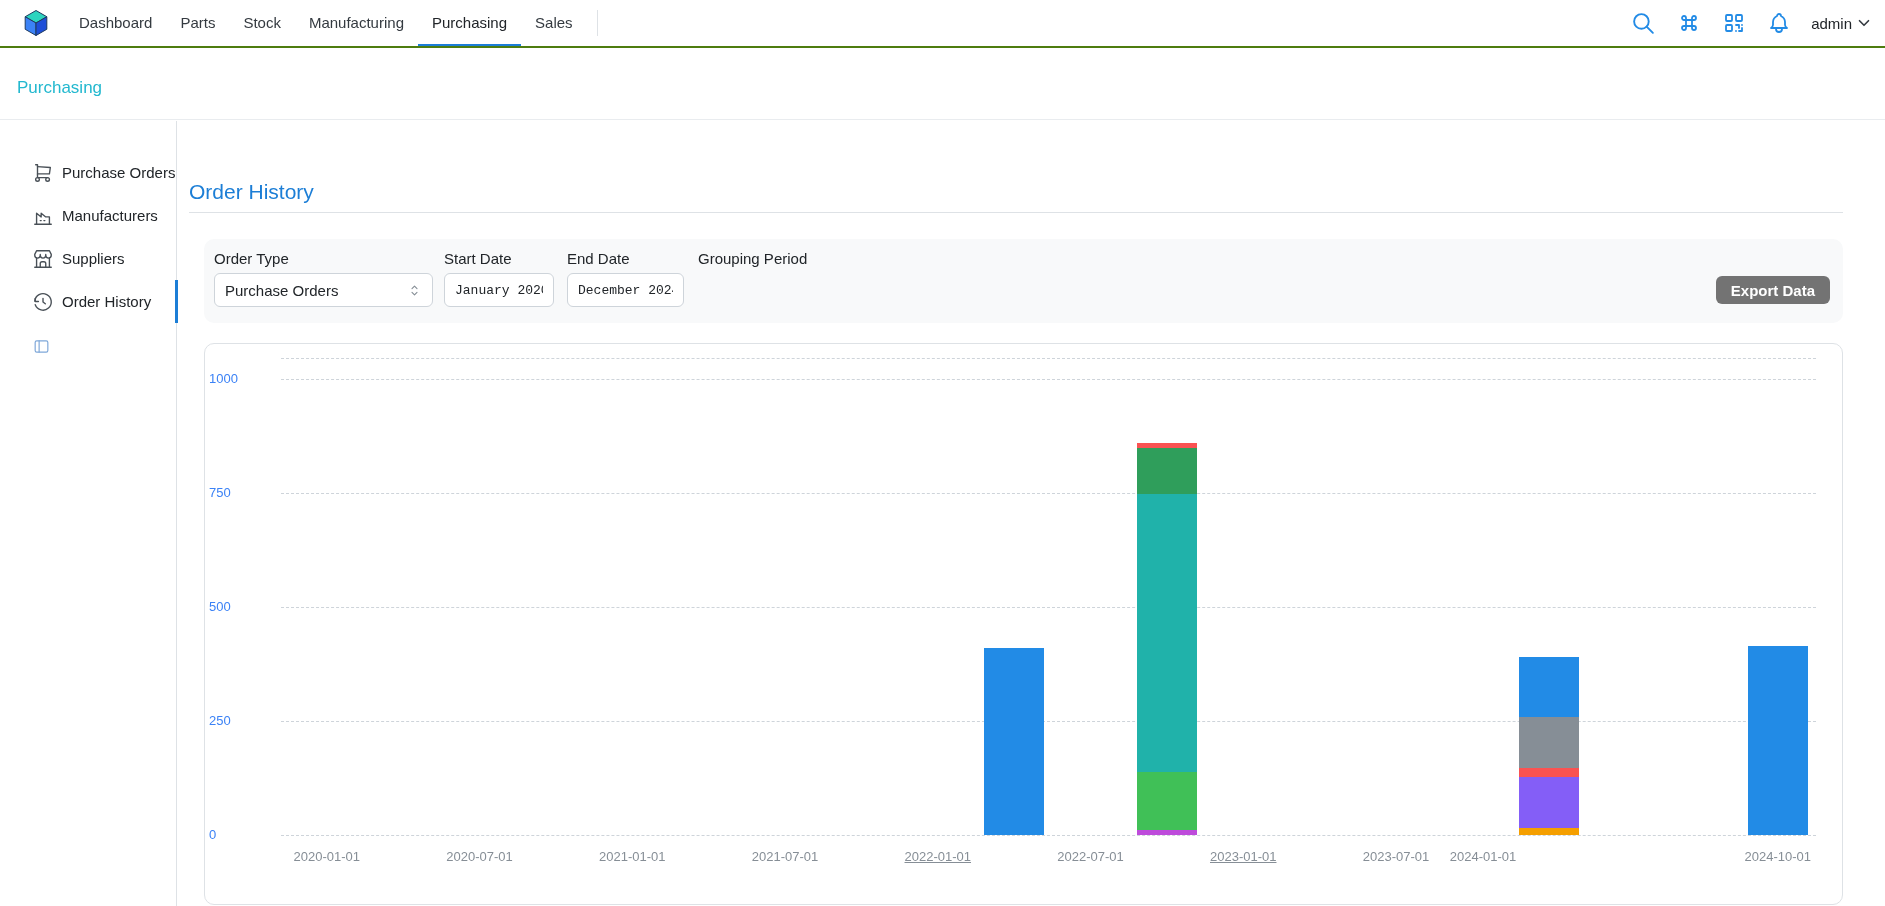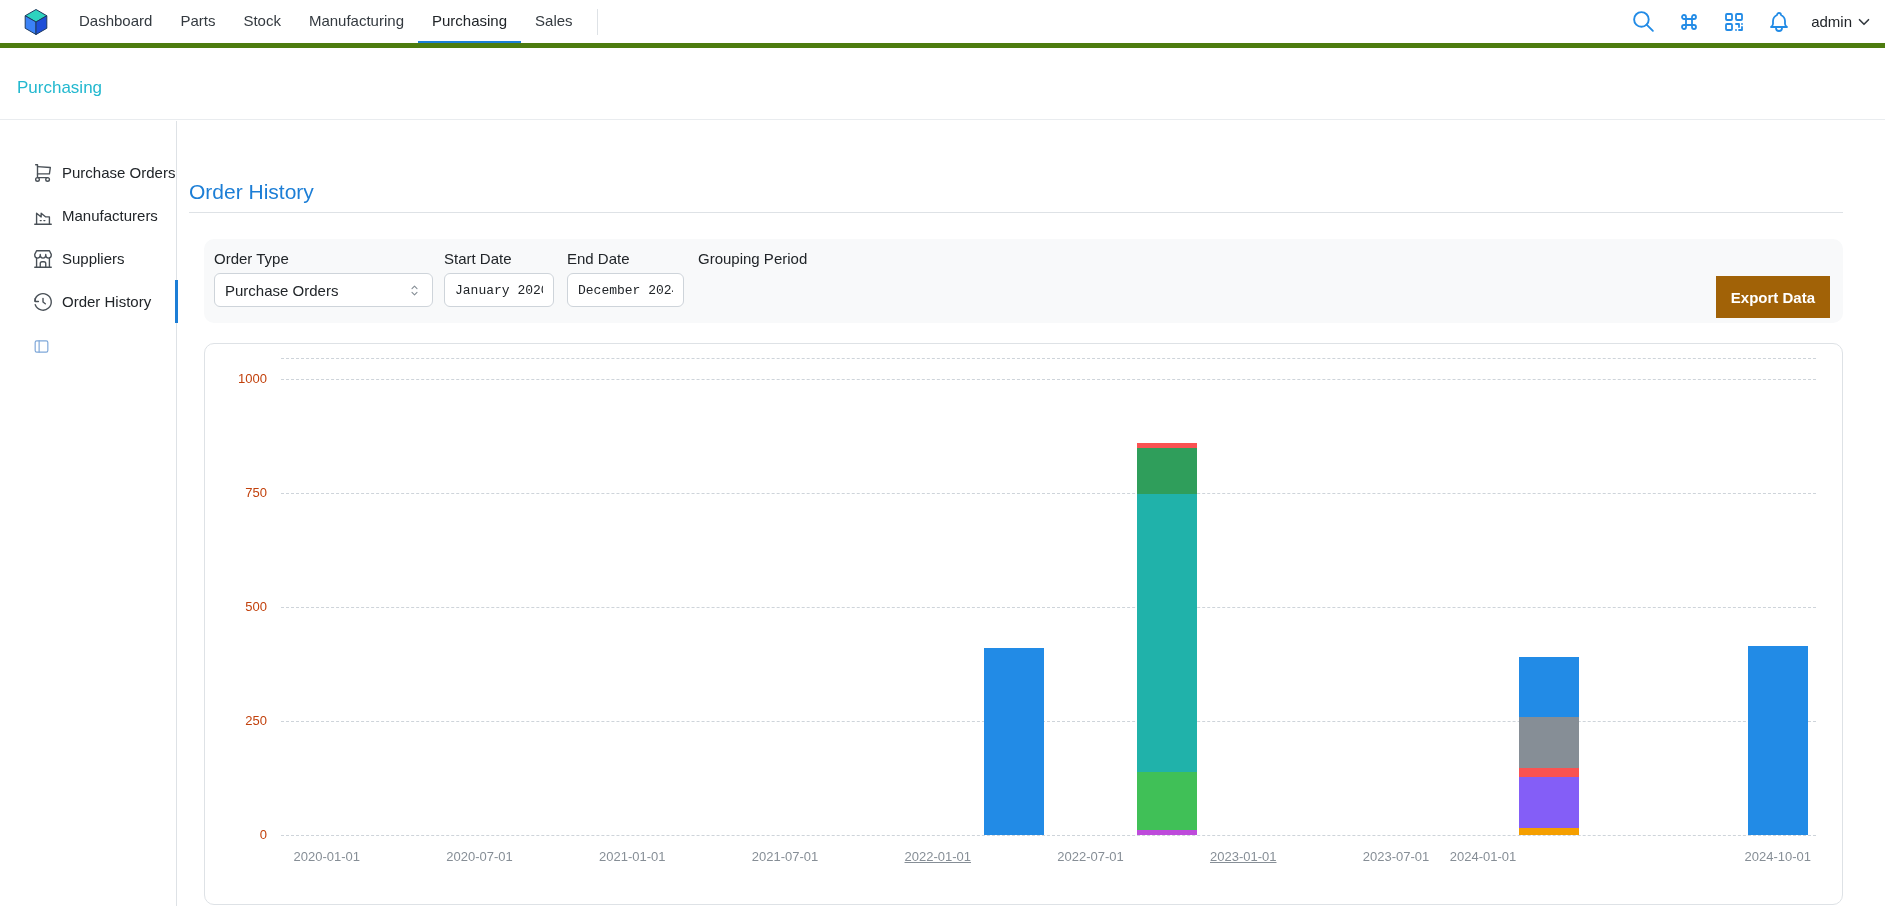--- a/index.html
+++ b/index.html
@@ -2,21 +2,21 @@
 <html><head>
 <meta charset="utf-8">
 <style>
   * { box-sizing: border-box; }
   html,body { margin:0; padding:0; background:#fff; }
   body { font-family: "Liberation Sans", "DejaVu Sans", sans-serif; color:#212529; }
   .root { position:relative; width:1885px; height:906px; background:#fff; overflow:hidden; }
 
   
   .navbar { position:absolute; left:0; top:0; right:0; height:48px;
-            border-bottom:5px solid #4d7c0f; display:flex; align-items:stretch; background:#fff; }
+            border-bottom:2px solid #4d7c0f; display:flex; align-items:stretch; background:#fff; }
   .logo { display:flex; align-items:center; margin-left:21px; cursor:pointer; }
   .tabs { display:flex; align-items:stretch; margin-left:14px; }
   .tab { display:flex; align-items:center; padding:0 14px; font-size:15px; color:#343a40;
          cursor:pointer; border-bottom:2px solid transparent; white-space:nowrap; }
   .tab.active { color:#212529; border-bottom-color:#1c7ed6; }
   .tabs-divider { width:1px; background:#dee2e6; height:26px; align-self:center; margin-left:10px; }
   .nav-actions { margin-left:auto; display:flex; align-items:center; gap:20px; padding-right:12px; }
   .nav-icon { width:25px; height:25px; display:flex; align-items:center; justify-content:center; cursor:pointer; }
   .user-menu { display:flex; align-items:center; gap:3px; cursor:pointer; }
   .user-name { font-size:15px; color:#212529; }
@@ -47,29 +47,29 @@
   .select { height:34px; background:#fff; border:1px solid #ced4da; border-radius:6px;
             display:flex; align-items:center; justify-content:space-between; padding:0 10px;
             font-size:15px; color:#212529; cursor:pointer; }
   .select.focused { border-color:#228be6; }
   .text-input { width:100%; height:34px; background:#fff; border:1px solid #ced4da; border-radius:6px;
                 padding:0 10px; font-size:13px; color:#212529; font-family:Liberation Mono, monospace; }
   #fg-order-type { left:10px;  width:219px; }
   #fg-start      { left:240px; width:110px; }
   #fg-end        { left:363px; width:117px; }
   #fg-group      { left:494px; width:218px; }
-  .export-btn { position:absolute; right:13px; top:37px; height:42px; padding:0 15px;
-                background:#a16207; color:#fff; border:none; border-radius:0;
+  .export-btn { position:absolute; right:13px; top:37px; height:28px; padding:0 15px;
+                background:#737373; color:#fff; border:none; border-radius:6px;
                 font-size:15px; font-weight:700; font-family:inherit; cursor:pointer; }
 
   .chart-card { position:absolute; left:204px; top:343px; width:1639px; height:562px;
                 border:1px solid #dee2e6; border-radius:10px; background:#fff; }
   .plot { position:absolute; left:76px; top:14px; width:1535px; height:477px; }
   .gridline { position:absolute; left:0; width:100%; height:0; border-top:1px dashed #ced4da; }
-  .ytick { position:absolute; left:-72px; width:58px; text-align:right; font-size:13px; color:#c2410c; }
+  .ytick { position:absolute; left:-72px; width:58px; font-size:13px; color:#3b82f6; }
   .xtick { position:absolute; top:calc(100% + 14px); width:140px; text-align:center; font-size:13px; color:#868e96; }
   .bar-seg { position:absolute; }
 </style>
 </head>
 <body>
 
 <div class="root">
 
   <header class="navbar">
     <div class="logo">

